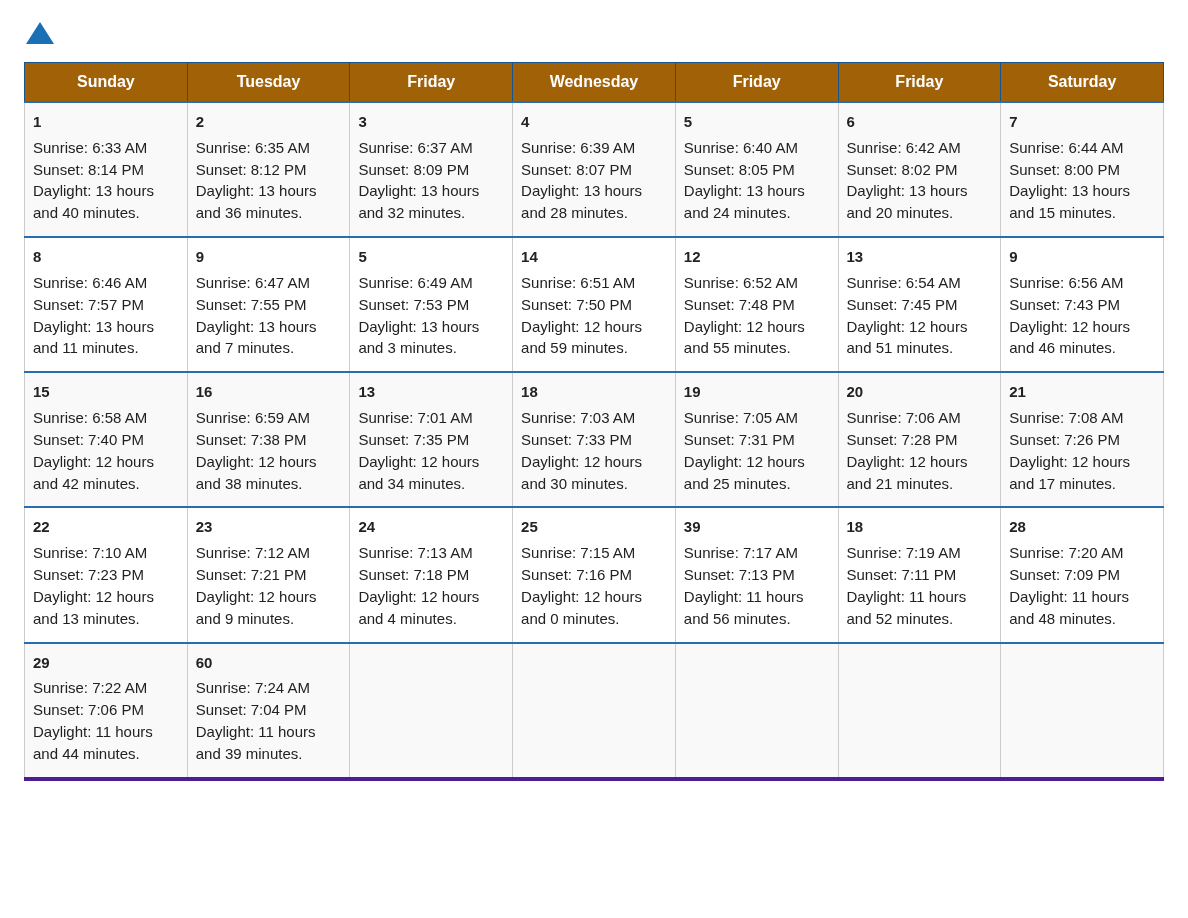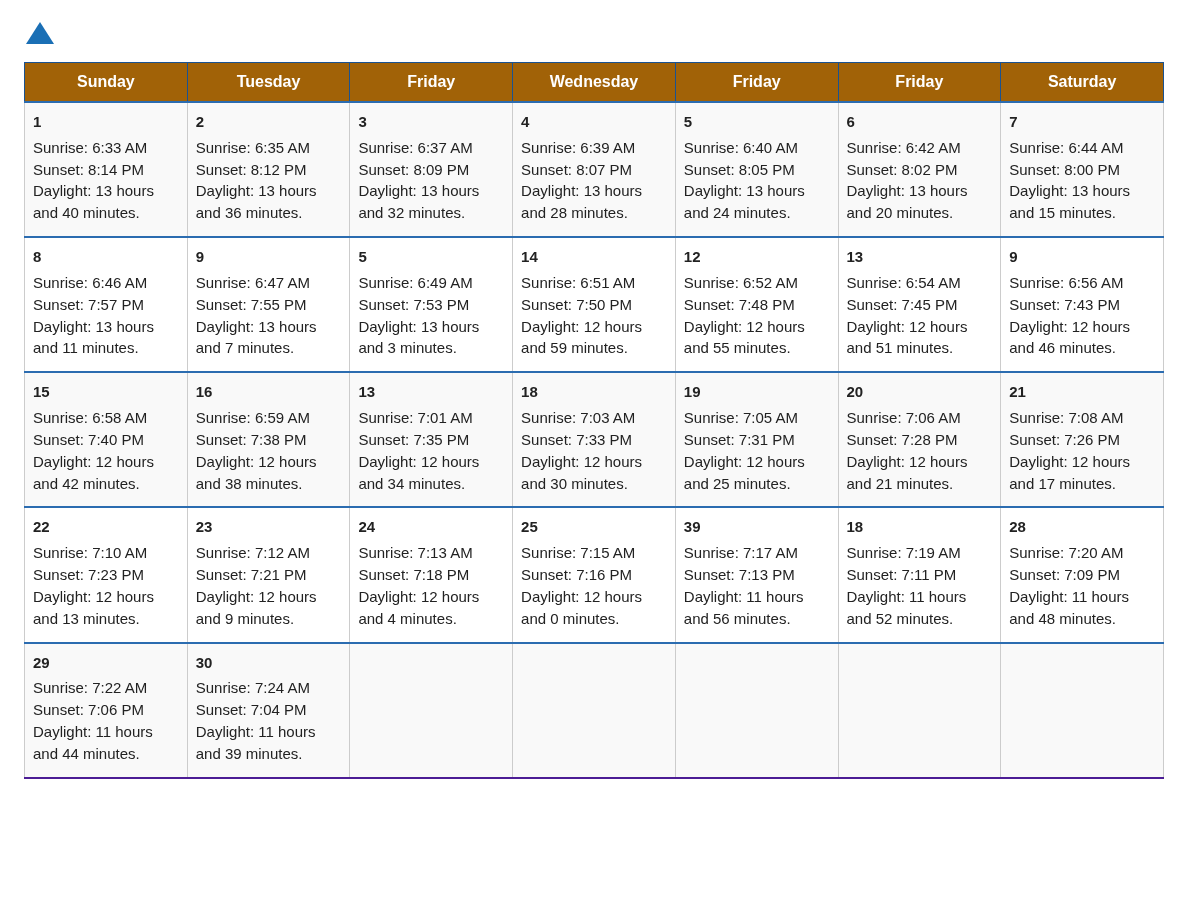--- a/index.html
+++ b/index.html
@@ -79,21 +79,21 @@
       font-size: 13px;
       color: #222;
       border-left: 1px solid #ccc;
       border-right: 1px solid #ccc;
       line-height: 1.45;
     }
     tbody tr {
       border-top: 2px solid #2b6cb0;
     }
     tbody tr:last-child {
-      border-bottom: 2px solid #4c1d95;
+      border-bottom: 4px solid #4c1d95;
       margin-left: 20px;
     }
     .day-number {
       font-size: 15px;
       font-weight: bold;
       margin-bottom: 4px;
       display: block;
     }
     .day-info {
       font-size: 15px;
@@ -172,21 +172,21 @@
         <td><span class="day-number">22</span><span class="day-info">Sunrise: 7:10 AM<br>Sunset: 7:23 PM<br>Daylight: 12 hours and 13 minutes.</span></td>
         <td><span class="day-number">23</span><span class="day-info">Sunrise: 7:12 AM<br>Sunset: 7:21 PM<br>Daylight: 12 hours and 9 minutes.</span></td>
         <td><span class="day-number">24</span><span class="day-info">Sunrise: 7:13 AM<br>Sunset: 7:18 PM<br>Daylight: 12 hours and 4 minutes.</span></td>
         <td><span class="day-number">25</span><span class="day-info">Sunrise: 7:15 AM<br>Sunset: 7:16 PM<br>Daylight: 12 hours and 0 minutes.</span></td>
         <td><span class="day-number">39</span><span class="day-info">Sunrise: 7:17 AM<br>Sunset: 7:13 PM<br>Daylight: 11 hours and 56 minutes.</span></td>
         <td><span class="day-number">18</span><span class="day-info">Sunrise: 7:19 AM<br>Sunset: 7:11 PM<br>Daylight: 11 hours and 52 minutes.</span></td>
         <td><span class="day-number">28</span><span class="day-info">Sunrise: 7:20 AM<br>Sunset: 7:09 PM<br>Daylight: 11 hours and 48 minutes.</span></td>
       </tr>
       <tr>
         <td><span class="day-number">29</span><span class="day-info">Sunrise: 7:22 AM<br>Sunset: 7:06 PM<br>Daylight: 11 hours and 44 minutes.</span></td>
-        <td><span class="day-number">30</span><span class="day-info">Sunrise: 7:24 AM<br>Sunset: 7:04 PM<br>Daylight: 11 hours and 39 minutes.</span></td>
+        <td><span class="day-number">60</span><span class="day-info">Sunrise: 7:24 AM<br>Sunset: 7:04 PM<br>Daylight: 11 hours and 39 minutes.</span></td>
         <td class="empty"></td>
         <td class="empty"></td>
         <td class="empty"></td>
         <td class="empty"></td>
         <td class="empty"></td>
       </tr>
     </tbody>
 </table>
 
 </body></html>

